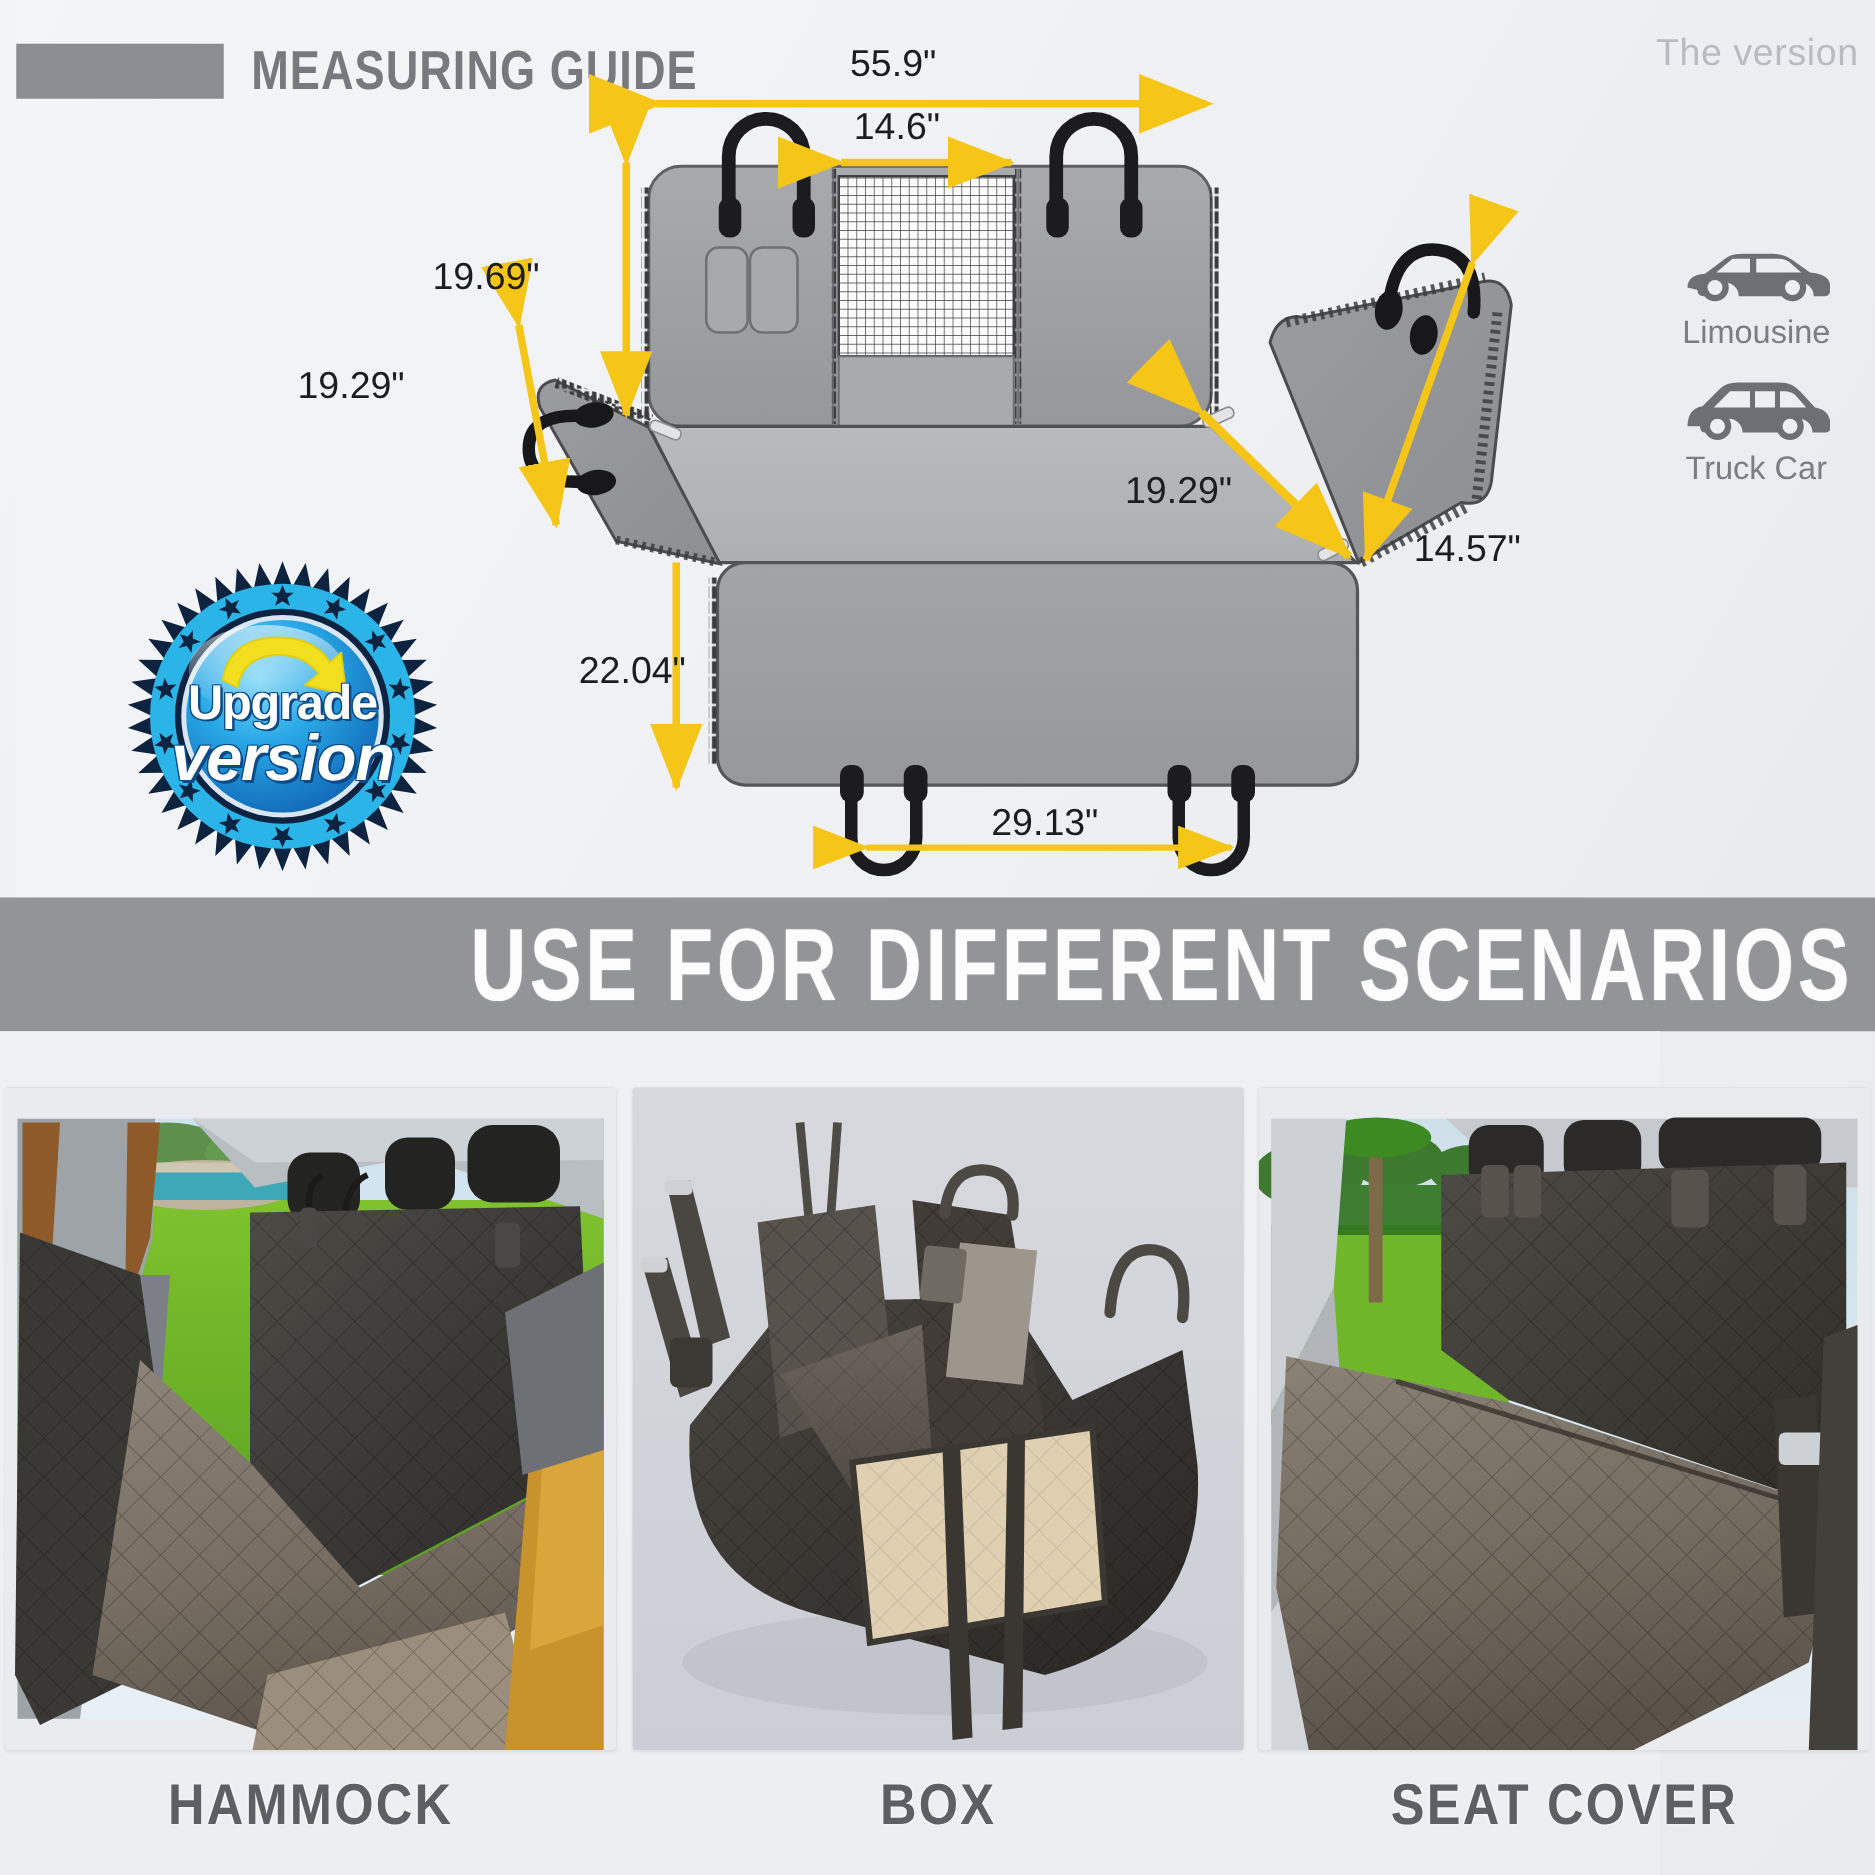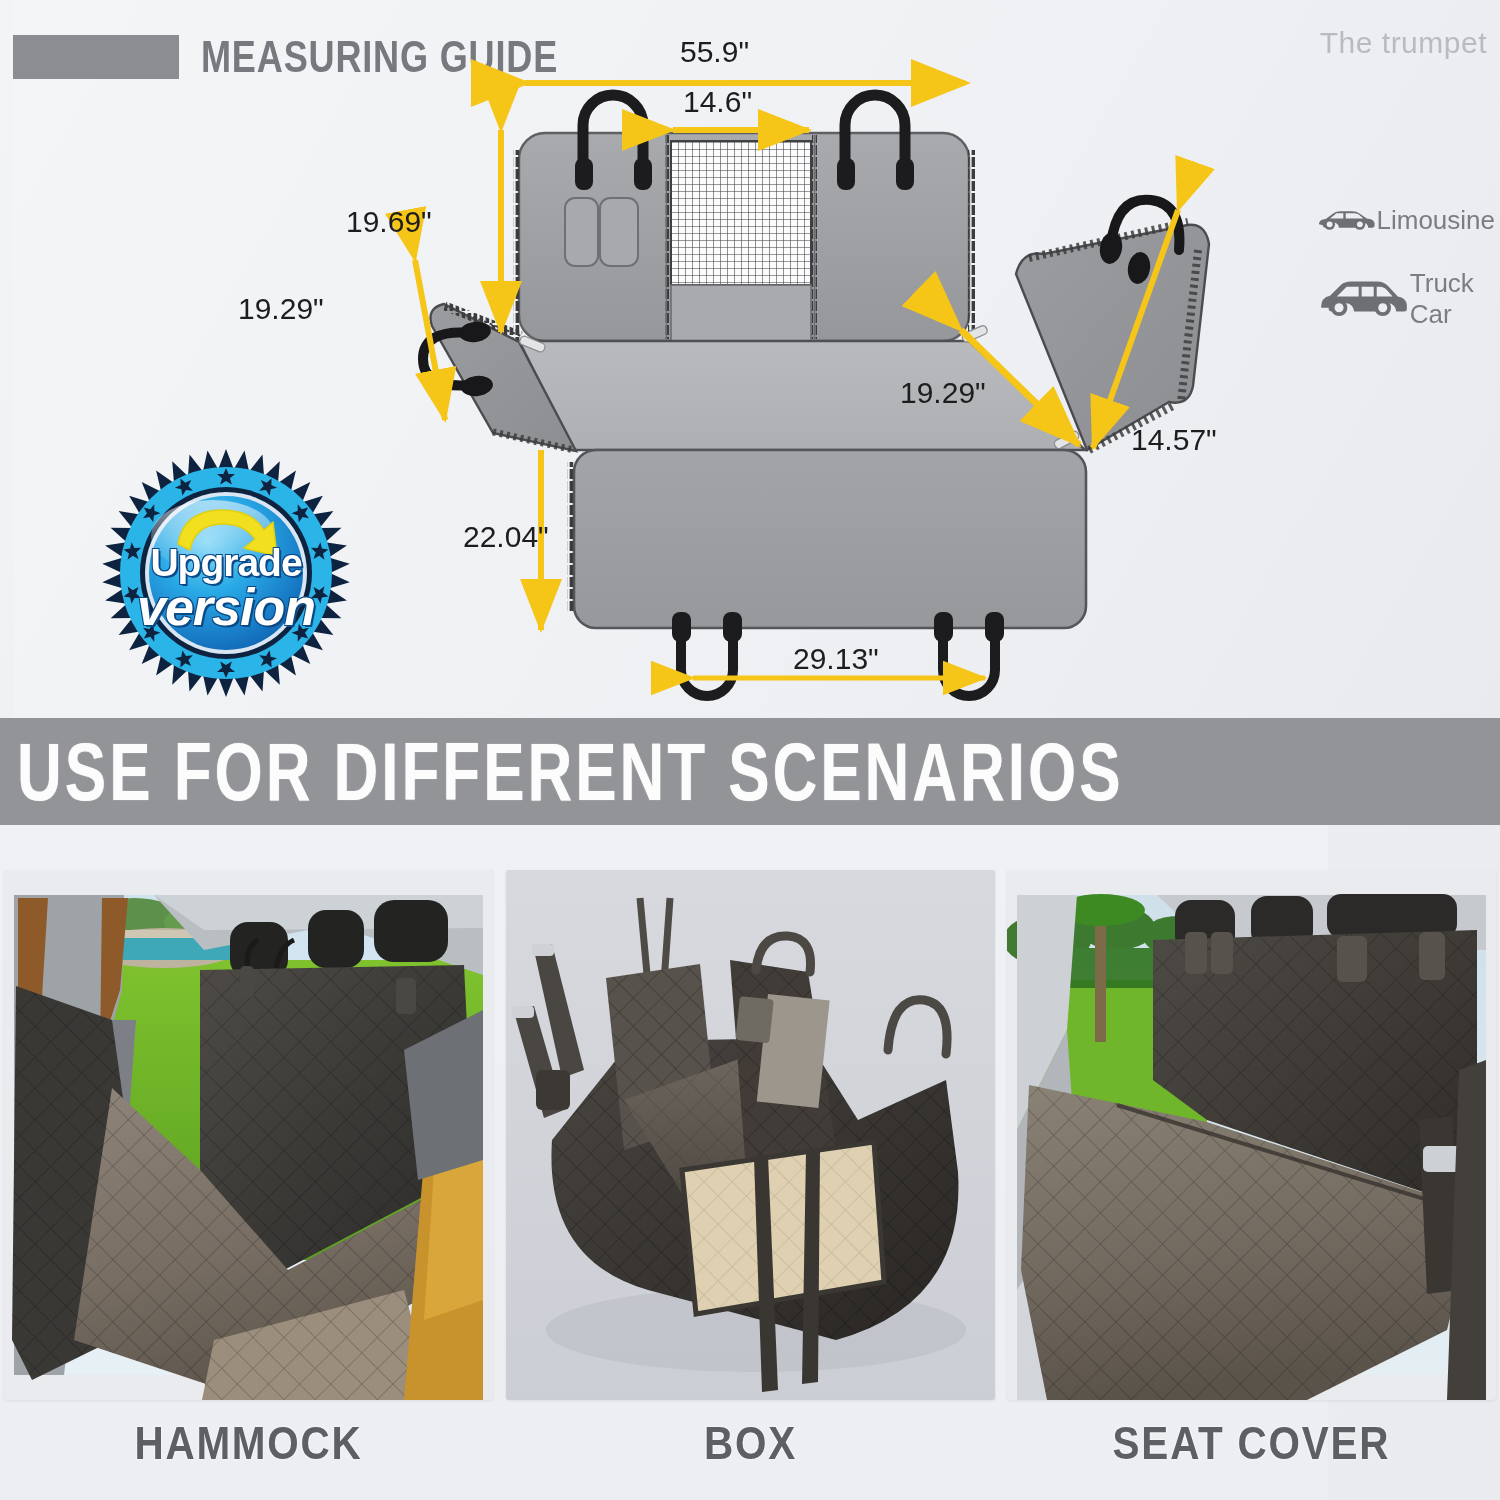--- a/index.html
+++ b/index.html
@@ -20,35 +20,35 @@
   .mg-swatch{width:166px;height:44px;background:#8b8d92;}
   .mg-title{margin-left:22px;color:#77797f;font-size:44px;font-weight:bold;
     letter-spacing:1px;font-family:"Liberation Sans Narrow","Liberation Sans",sans-serif;
     transform:scaleX(0.82);transform-origin:left center;white-space:nowrap;}
 
   .brand{position:absolute;right:26px;top:26px;color:#b9bbc0;font-size:30px;
     letter-spacing:0.5px;font-weight:400;}
 
   
   .vehicles{position:absolute;right:18px;top:190px;width:180px;}
-  .veh-item{display:flex;flex-direction:row;align-items:center;margin-bottom:18px;}
+  .veh-item{display:flex;flex-direction:column;align-items:center;margin-bottom:18px;}
   .veh-icon{width:126px;height:58px;display:block;}
   .veh-label{color:#7b7d83;font-size:26px;margin-top:2px;}
 
   
   .badge{position:absolute;left:72px;top:448px;width:282px;height:250px;}
 
   
   .diagram{position:absolute;left:280px;top:30px;width:980px;height:680px;}
   .dim-label{position:absolute;color:#1d1d1f;font-size:30px;font-weight:400;
     white-space:nowrap;letter-spacing:0px;}
 
   
   .banner{position:absolute;left:0;top:718px;width:1500px;height:107px;
-    background:#929497;display:flex;align-items:center;justify-content:flex-start;}
+    background:#929497;display:flex;align-items:center;justify-content:flex-end;}
   .banner-text{color:#fcfcfc;font-size:64px;font-weight:bold;letter-spacing:3px;
     font-family:"Liberation Sans Narrow","Liberation Sans",sans-serif;
     transform:scaleY(1.28) scaleX(0.97);white-space:nowrap;
     text-shadow:0 0 1px rgba(255,255,255,.7);}
 
   
   .gallery{position:absolute;left:0;top:825px;width:1328px;height:675px;
     background:linear-gradient(180deg,#f0f1f4 0%,#eceef1 100%);}
   .cards{position:absolute;left:0;top:45px;width:1500px;display:flex;
     justify-content:space-between;padding:0 4px;box-sizing:border-box;}
@@ -66,21 +66,21 @@
 
 <div id="root">
 
   <div class="top-section">
 
     <div class="mg-header">
       <div class="mg-swatch"></div>
       <div class="mg-title">MEASURING GUIDE</div>
     </div>
 
-    <div class="brand">The trumpet</div>
+    <div class="brand">The version</div>
 
     <div class="diagram">
       <svg width="980" height="680" viewBox="0 0 980 680">
         <defs>
           <linearGradient id="fabTop" x1="0" y1="0" x2="0" y2="1">
             <stop offset="0%" stop-color="#a9aaad"></stop>
               <stop offset="100%" stop-color="#95979a"></stop>
           </linearGradient>
           <linearGradient id="fabMid" x1="0" y1="0" x2="0" y2="1">
             <stop offset="0%" stop-color="#b9babd"></stop>

